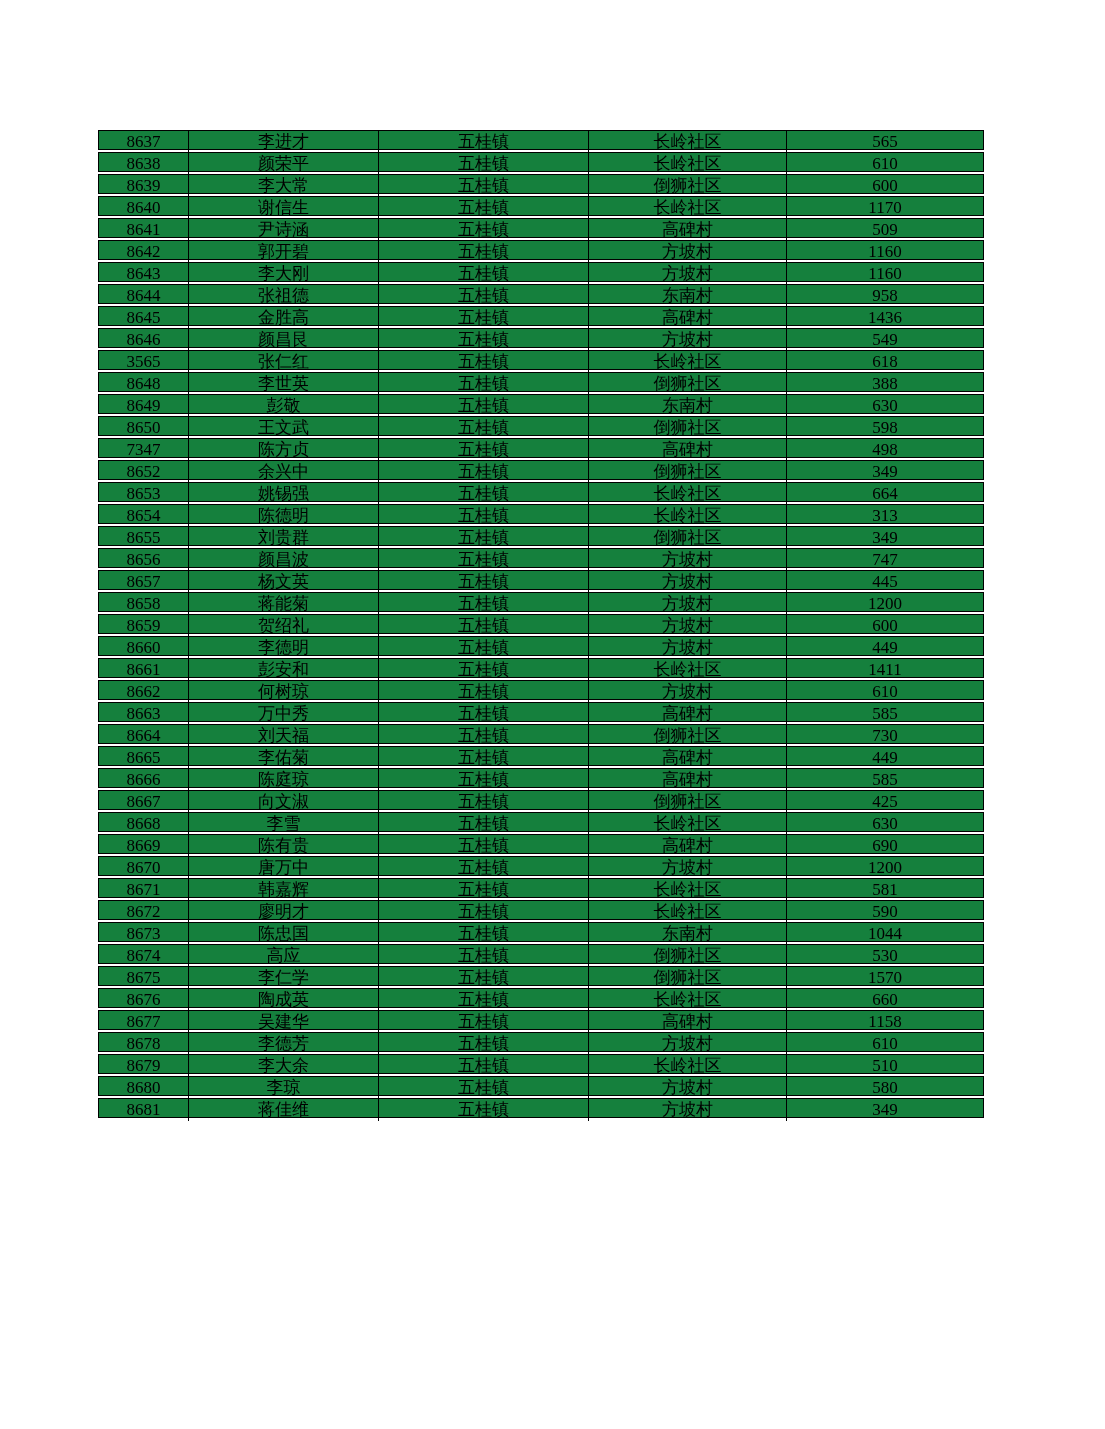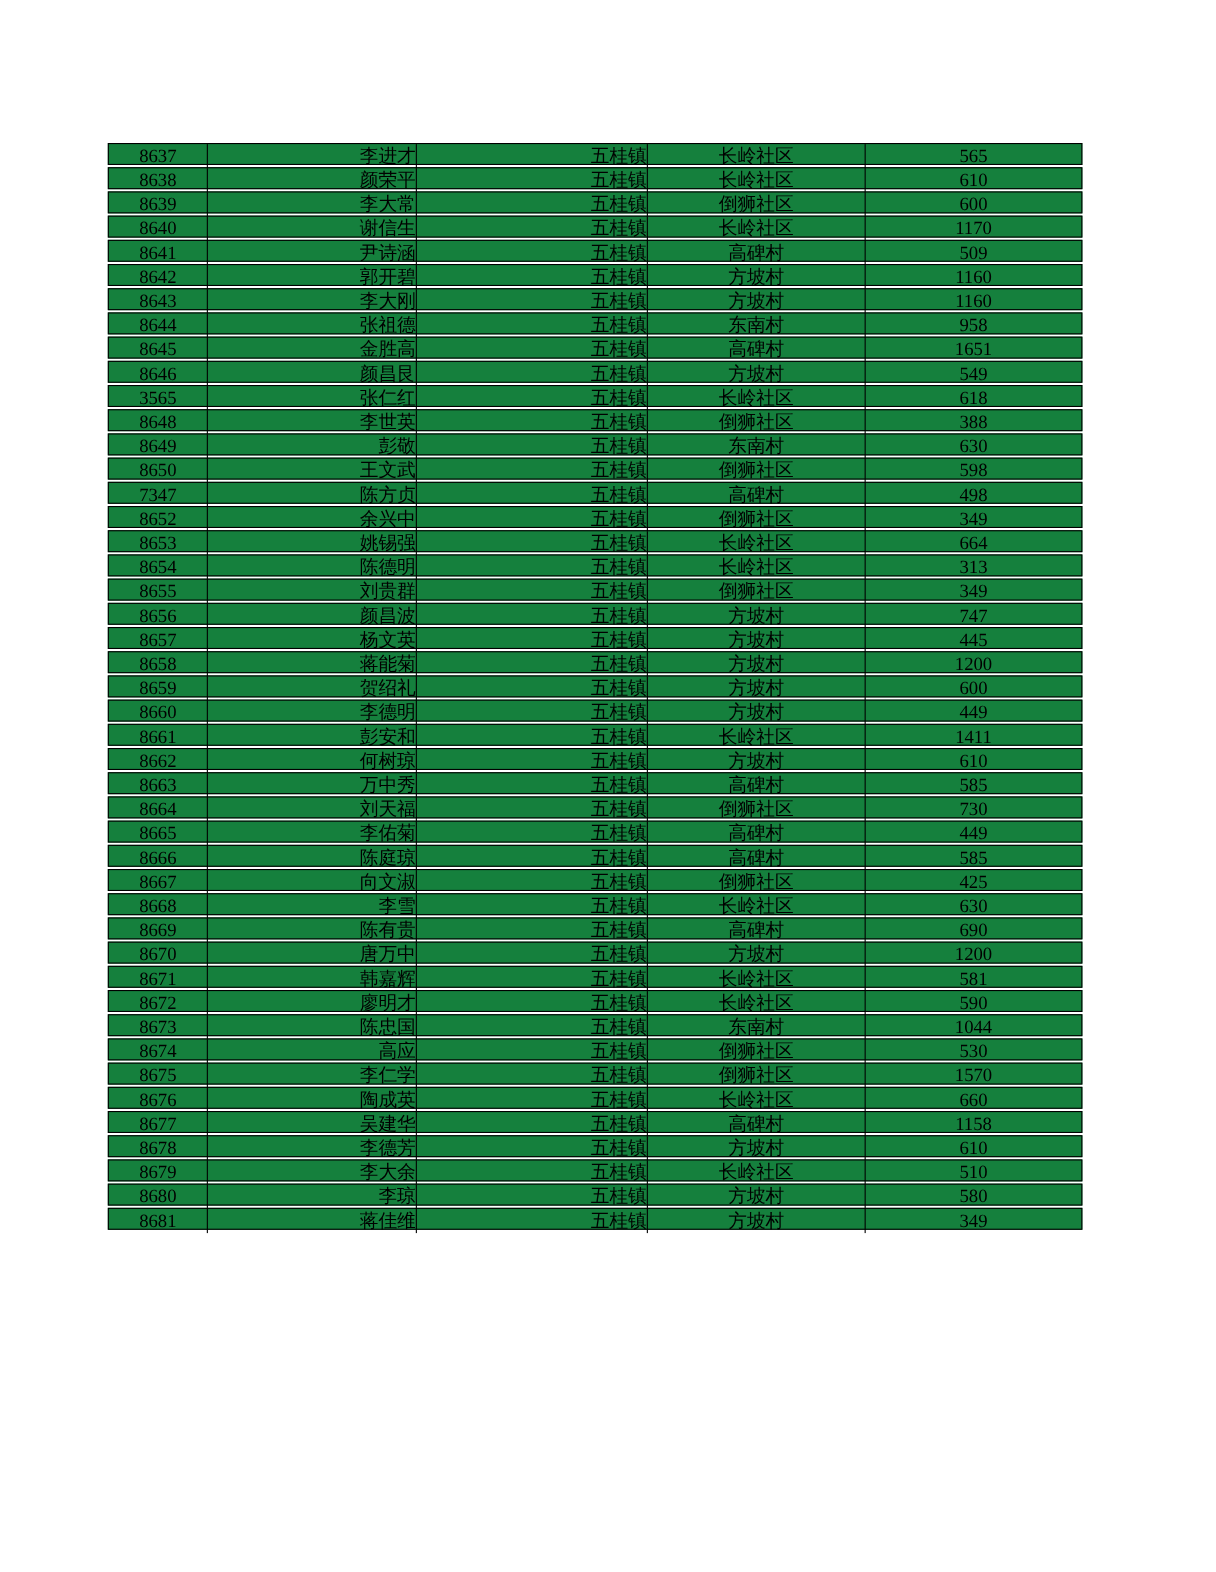--- a/index.html
+++ b/index.html
@@ -33,22 +33,22 @@
     box-sizing: border-box;
     height: 22px;
     line-height: 22px;
     text-align: center;
     font-size: 17px;
     overflow: hidden;
     white-space: nowrap;
     border-right: 1px solid #000000;
   }
   .t-cell.col-id      { width: 90px;  }
-  .t-cell.col-name    { width: 190px; text-align: right; }
-  .t-cell.col-town    { width: 210px; text-align: right; }
+  .t-cell.col-name    { width: 190px; }
+  .t-cell.col-town    { width: 210px; }
   .t-cell.col-village { width: 198px; }
   .t-cell.col-amount  { width: 196px; border-right: none; font-family: Liberation Serif, serif; }
 </style>
 </head>
 <body>
 
 <div class="roster-table">
   <div id="table-body">
   <div class="t-row">
     <div class="t-cell col-id">8637</div>
@@ -112,21 +112,21 @@
     <div class="t-cell col-town">五桂镇</div>
     <div class="t-cell col-village">东南村</div>
     <div class="t-cell col-amount">958</div>
   </div>
 
   <div class="t-row">
     <div class="t-cell col-id">8645</div>
     <div class="t-cell col-name">金胜高</div>
     <div class="t-cell col-town">五桂镇</div>
     <div class="t-cell col-village">高碑村</div>
-    <div class="t-cell col-amount">1651</div>
+    <div class="t-cell col-amount">1436</div>
   </div>
 
   <div class="t-row">
     <div class="t-cell col-id">8646</div>
     <div class="t-cell col-name">颜昌艮</div>
     <div class="t-cell col-town">五桂镇</div>
     <div class="t-cell col-village">方坡村</div>
     <div class="t-cell col-amount">549</div>
   </div>
 

